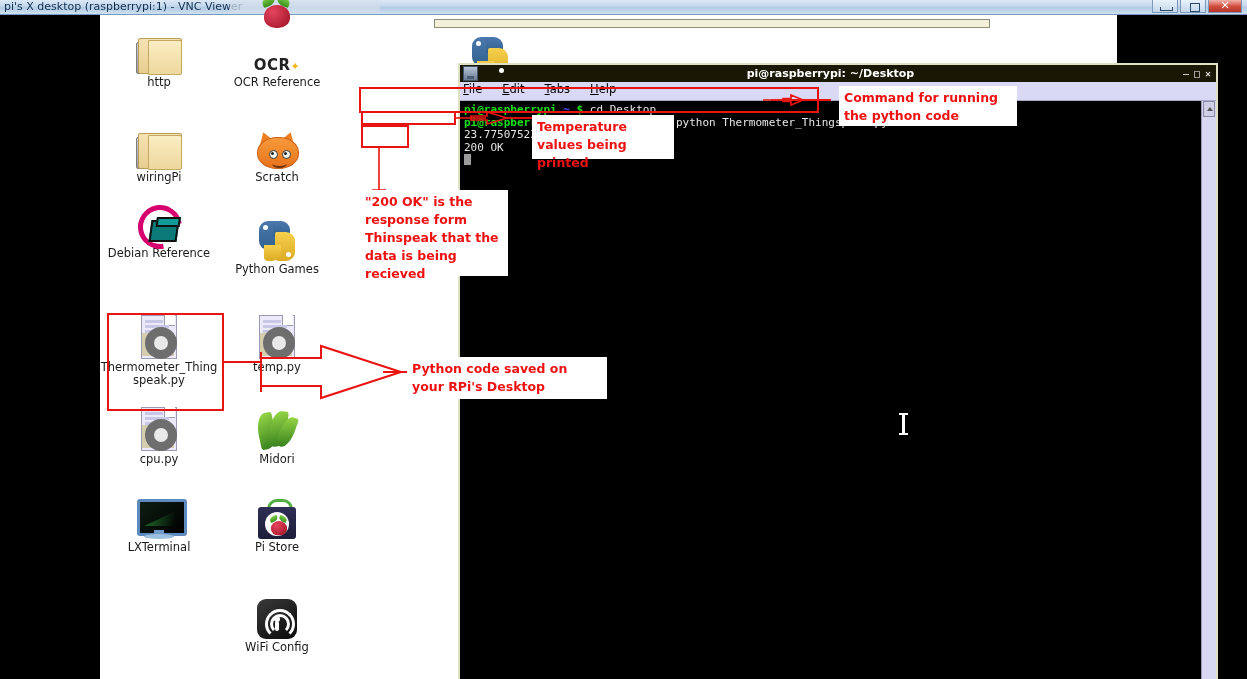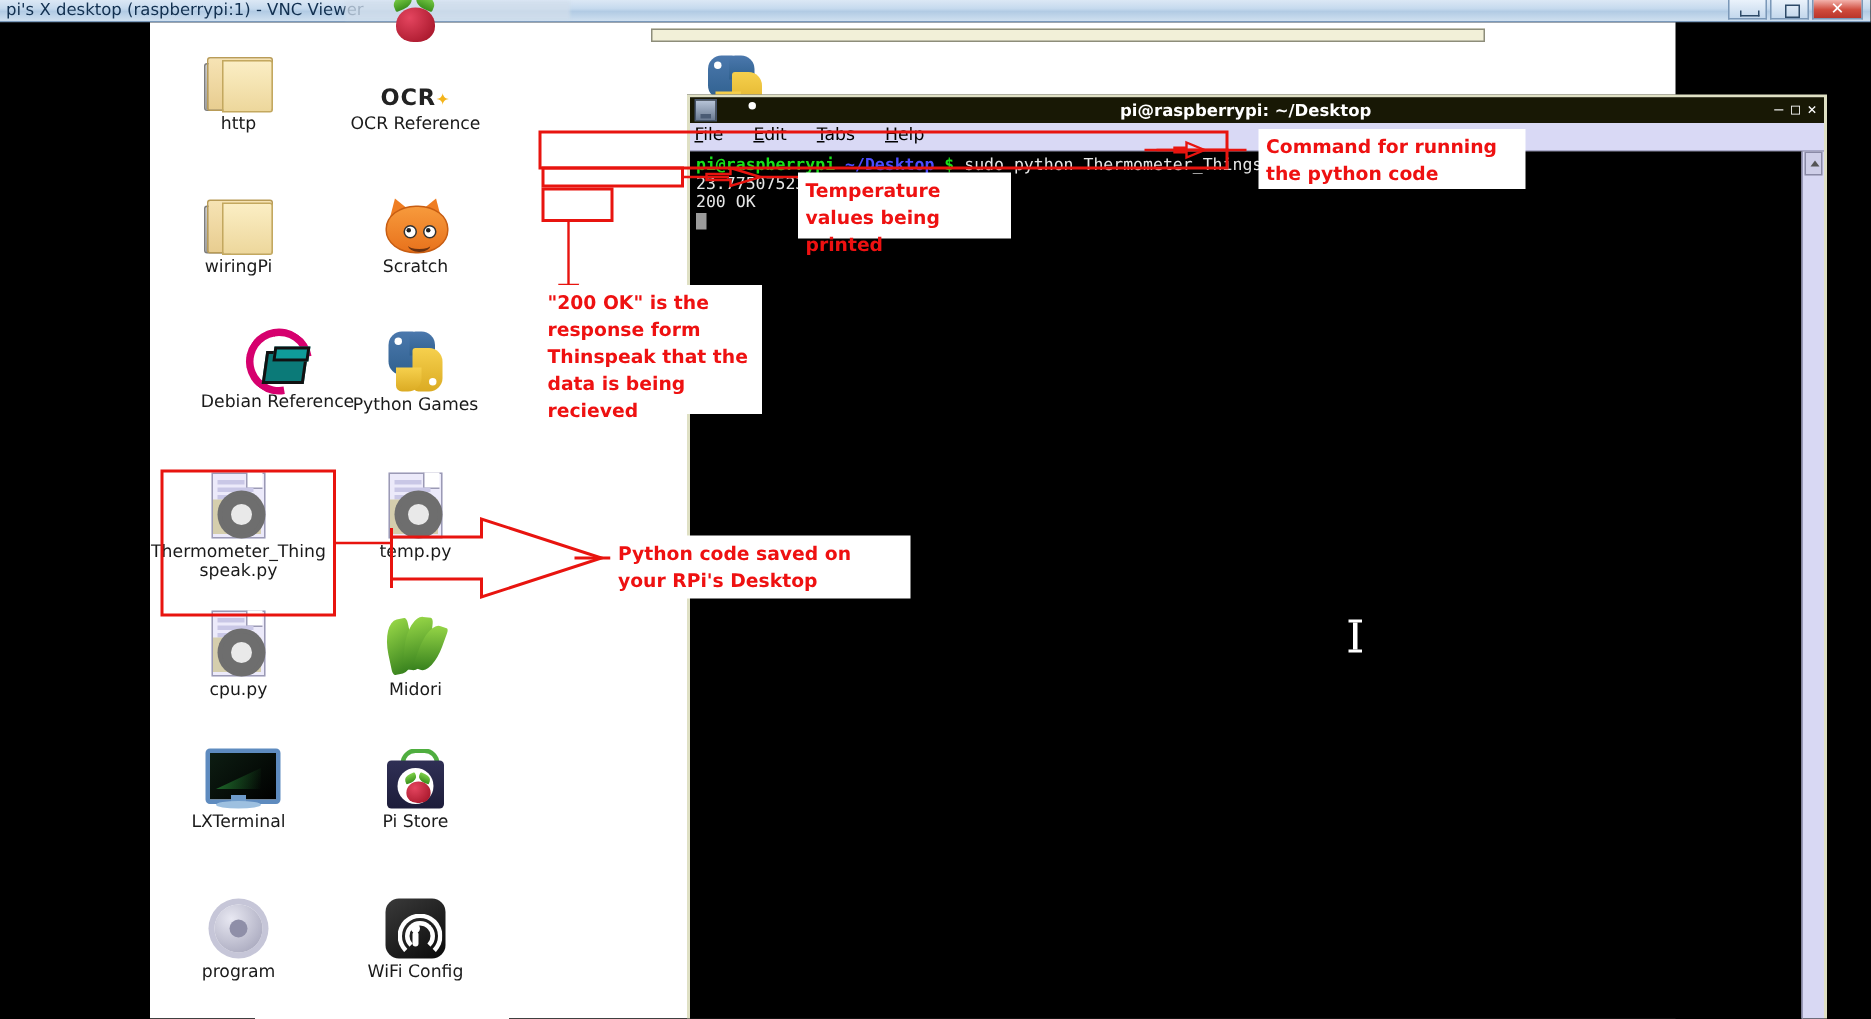--- a/index.html
+++ b/index.html
@@ -274,21 +274,21 @@
               <div class="ear e2"></div>
               <div class="head">
                 <div class="eye l"></div>
                 <div class="eye r"></div>
                 <div class="mouth"></div>
               </div>
             </div>
           </div>
           <div class="icon-label">Scratch</div>
         </div>
-        <div class="icon-cell" style="left: 0px; top: 188px; padding-left: 26px;">
+        <div class="icon-cell" style="left: 0px; top: 174px;">
           <div class="icon-art">
             <div class="deb">
               <div class="swirl"></div>
               <div class="book"></div>
             </div>
           </div>
           <div class="icon-label">Debian Reference</div>
         </div>
         <div class="icon-cell" style="left: 118px; top: 190px;">
           <div class="icon-art">
@@ -374,28 +374,20 @@
             <div class="monitor">
               <div class="scr">
                 <div class="beam"></div>
               </div>
               <div class="stand"></div>
               <div class="base"></div>
             </div>
           </div>
           <div class="icon-label"><span class="sel">LXTerminal</span></div>
         </div>
-        <div class="icon-cell" style="left: 0px; top: 568px;">
-          <div class="icon-art">
-            <div class="proggear">
-              <div class="g"></div>
-            </div>
-          </div>
-          <div class="icon-label">program</div>
-        </div>
         <div class="icon-cell" style="left: 118px; top: 568px;">
           <div class="icon-art">
             <div class="wifi">
               <div class="r r1"></div>
               <div class="r r2"></div>
               <div class="stem"></div>
               <div class="dot"></div>
             </div>
           </div>
           <div class="icon-label">WiFi Config</div>
@@ -412,20 +404,21 @@
       </div>
 
       <div id="term-menubar">
           <span class="menu-item"><u>F</u>ile</span>
           <span class="menu-item"><u>E</u>dit</span>
           <span class="menu-item"><u>T</u>abs</span>
           <span class="menu-item"><u>H</u>elp</span>
         </div>
 
       <div id="term-body">
+          <div class="tline"><span class="c-green">pi@raspberrypi</span><span class="c-blue"> ~ </span><span class="c-green">$ </span><span class="c-white">cd Desktop</span></div>
           <div class="tline"><span class="c-green">pi@raspberrypi</span><span class="c-blue"> ~/Desktop </span><span class="c-green">$ </span><span class="c-white">sudo python Thermometer_Thingspeak.py</span></div>
           <div class="tline c-white">23.7750752378</div>
           <div class="tline c-white">200 OK</div>
           <div class="tline"><span class="cursor-block"></span></div>
         </div>
 
       <div id="term-scroll">
         <div id="term-scroll-thumb"></div>
       </div>
     </div>

